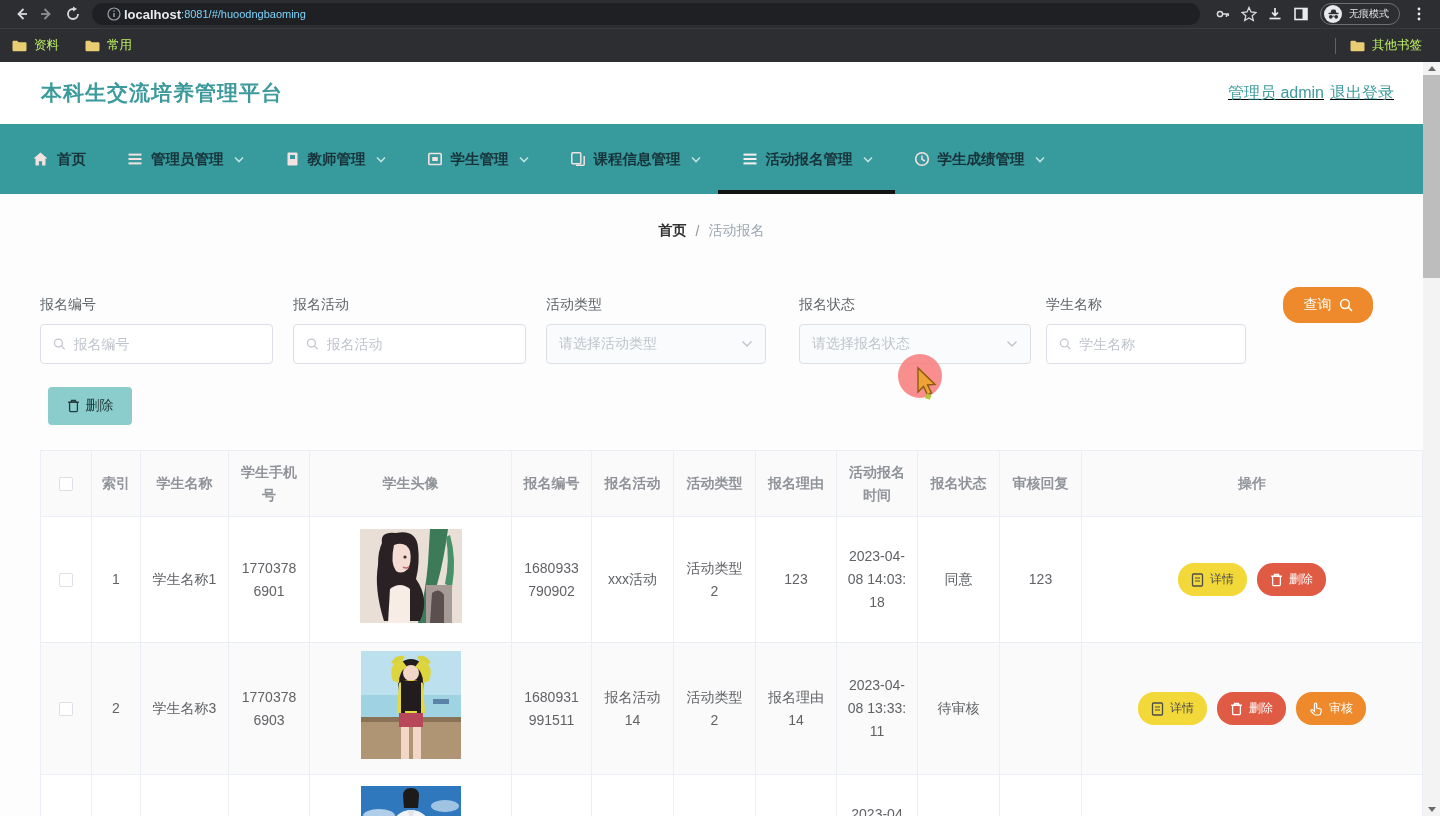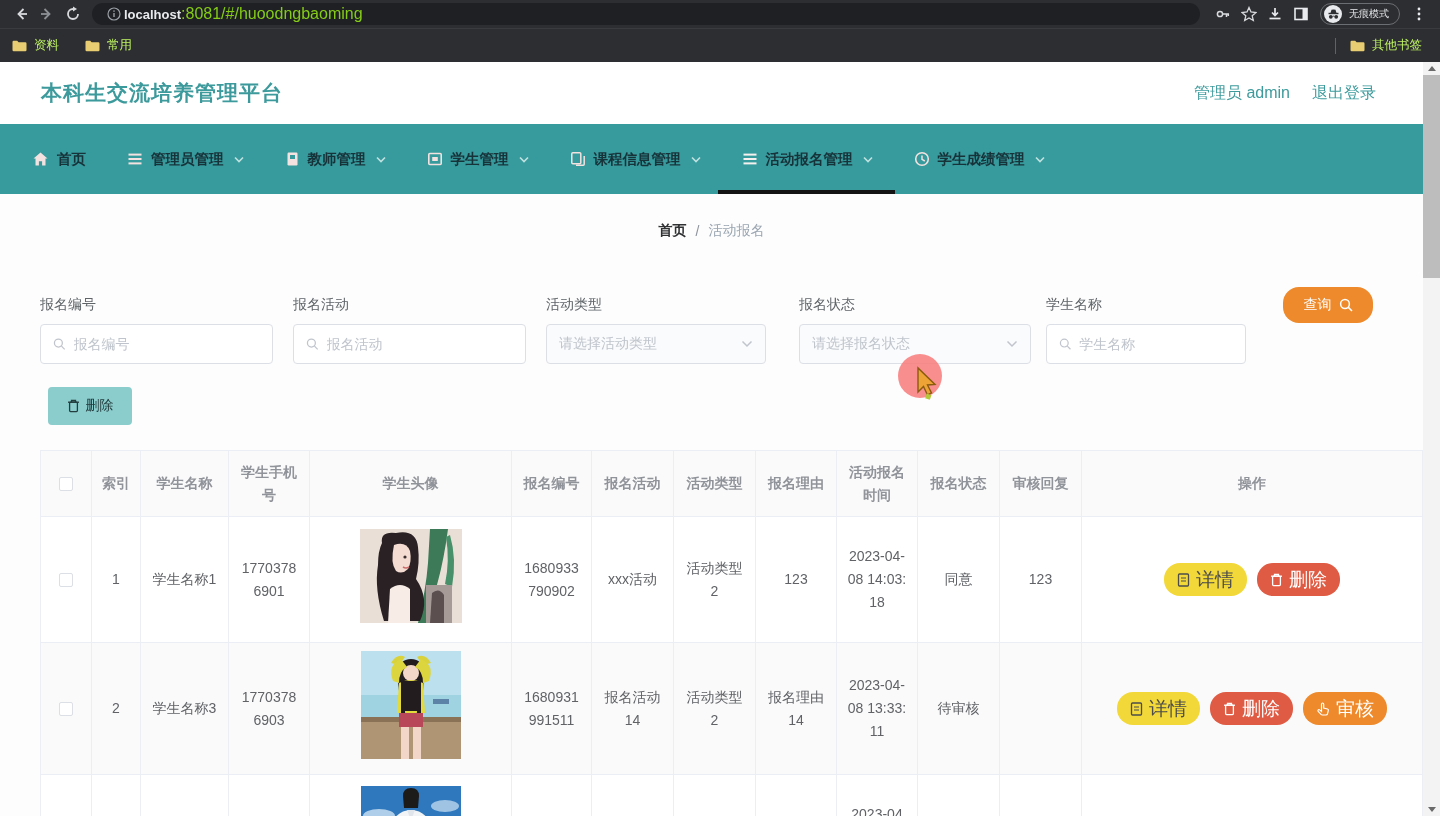--- a/index.html
+++ b/index.html
@@ -5,34 +5,34 @@
   * { margin:0; padding:0; box-sizing:border-box; }
   html,body { width:1440px; height:816px; overflow:hidden; }
   body { font-family:"Liberation Sans","DejaVu Sans",sans-serif; background:#fff; }
   .screen { position:relative; width:1440px; height:816px; overflow:hidden; background:#fff; }
 
   
   .toolbar { position:absolute; top:0; left:0; width:1440px; height:28px; background:#2d2e31; display:flex; align-items:center; padding:0 8px; }
   .tb-icon { width:26px; height:22px; display:flex; align-items:center; justify-content:center; flex:0 0 auto; cursor:pointer; }
   .omnibox { flex:1 1 auto; height:22px; margin:0 10px 0 6px; background:#1f2023; border-radius:11px; display:flex; align-items:center; padding:0 12px; overflow:hidden; }
   .url-host { color:#e8eaed; font-size:13px; font-weight:700; }
-  .url-rest { color:#84cc16; font-size:16px; }
+  .url-rest { color:#7dd3fc; font-size:11px; }
   .incog { display:flex; align-items:center; gap:7px; border:1px solid #6b6e72; border-radius:12px; padding:1px 10px 1px 3px; margin:0 6px; }
   .incog-circle { width:18px; height:18px; border-radius:50%; background:#e8eaed; display:flex; align-items:center; justify-content:center; }
   .incog-label { color:#e8eaed; font-size:10px; white-space:nowrap; }
   .bookmarks { position:absolute; top:28px; left:0; width:1440px; height:34px; background:#2d2e31; border-top:1px solid #3a3b3f; display:flex; align-items:center; padding:0 12px; }
   .bm-item { display:flex; align-items:center; gap:7px; margin-right:26px; cursor:pointer; }
   .bm-label { color:#bef264; font-size:12.5px; white-space:nowrap; }
   .bm-spacer { flex:1; }
   .bm-divider { width:1px; height:16px; background:#5f6368; margin-right:14px; }
 
   
   .app-header { position:absolute; top:62px; left:0; width:1440px; height:62px; background:#fff; display:flex; align-items:center; justify-content:space-between; padding:0 30px 0 30px; }
   .app-title { color:#3d9a9c; font-size:21px; font-weight:700; letter-spacing:1px;margin-left:11px; }
-  .header-right { display:flex; align-items:center; gap:22px; margin-right:34px; }
+  .header-right { display:flex; align-items:center; gap:6px; margin-right:16px;text-decoration:underline; }
   .header-link { color:#3d9a9c; font-size:16px; cursor:pointer; }
 
   
   .nav { position:absolute; top:124px; left:0; width:1440px; height:70px; background:#379a9c; display:flex; align-items:center; padding-left:32px; }
   .nav-item { position:relative; height:70px; display:flex; align-items:center; gap:8px; margin-right:41px; cursor:pointer; white-space:nowrap; }
   .nav-label { font-size:14.5px; color:#17333a; font-weight:700; }
   .nav-chevron { margin-left:2px; display:flex; }
   .nav-item.active::after { content:""; position:absolute; left:-24px; right:-22px; bottom:0; height:4px; background:#141414; }
 
   
@@ -60,21 +60,21 @@
   td { color:#606266; background:#fff; }
   tr.striped td { background:#fafafa; }
   tr.r1 td { height:126px; }
   tr.r2 td { height:127px; }
   tr.r3 td { height:128px; vertical-align:top; }
   tr.r3 td.time-cell { padding-top:28px; }
   tr.r3 td.avatar-cell { padding-top:11px; }
   .checkbox { display:inline-block; width:14px; height:14px; border:1px solid #dcdfe6; border-radius:2px; background:#fff; vertical-align:middle; cursor:pointer; }
   .avatar { display:inline-block; line-height:0; }
   .op-group { display:flex; justify-content:center; gap:10px; }
-  .btn { display:inline-flex; align-items:center; gap:6px; padding:0 13px; height:33px; border:none; border-radius:16px; font-size:19px; cursor:pointer; white-space:nowrap; }
+  .btn { display:inline-flex; align-items:center; gap:6px; padding:0 13px; height:33px; border:none; border-radius:16px; font-size:12px; cursor:pointer; white-space:nowrap; }
   .btn-detail { background:#f2d838; color:#4c4c4c; }
   .btn-delete { background:#df5b43; color:#fff; }
   .btn-review { background:#ee8a2b; color:#fff; }
 
   
   .scrollbar { position:absolute; top:62px; right:0; width:17px; height:754px; background:#f3f3f3; }
   .sb-thumb { position:absolute; top:13px; left:0; width:17px; height:203px; background:#bdbdbd; cursor:pointer; }
   .sb-arrow { position:absolute; left:0; width:17px; height:13px; display:flex; align-items:center; justify-content:center; cursor:pointer; }
   .sb-up { top:0; } .sb-down { bottom:0; }
   .sb-arrow span { width:0; height:0; border-left:4px solid transparent; border-right:4px solid transparent; }

